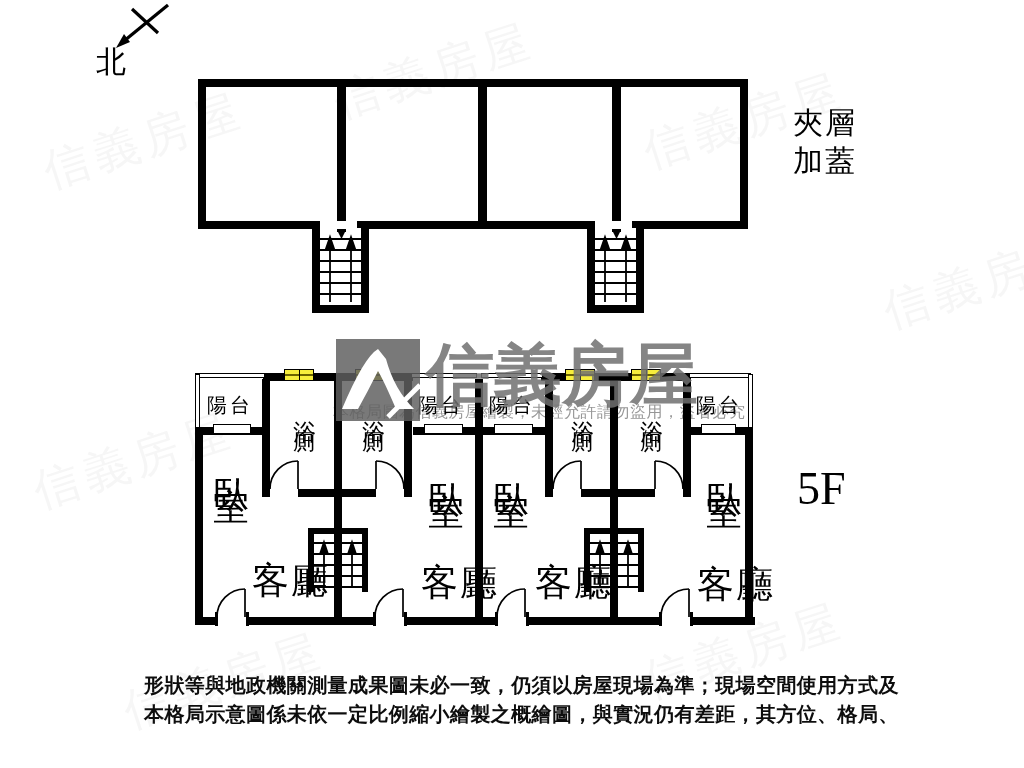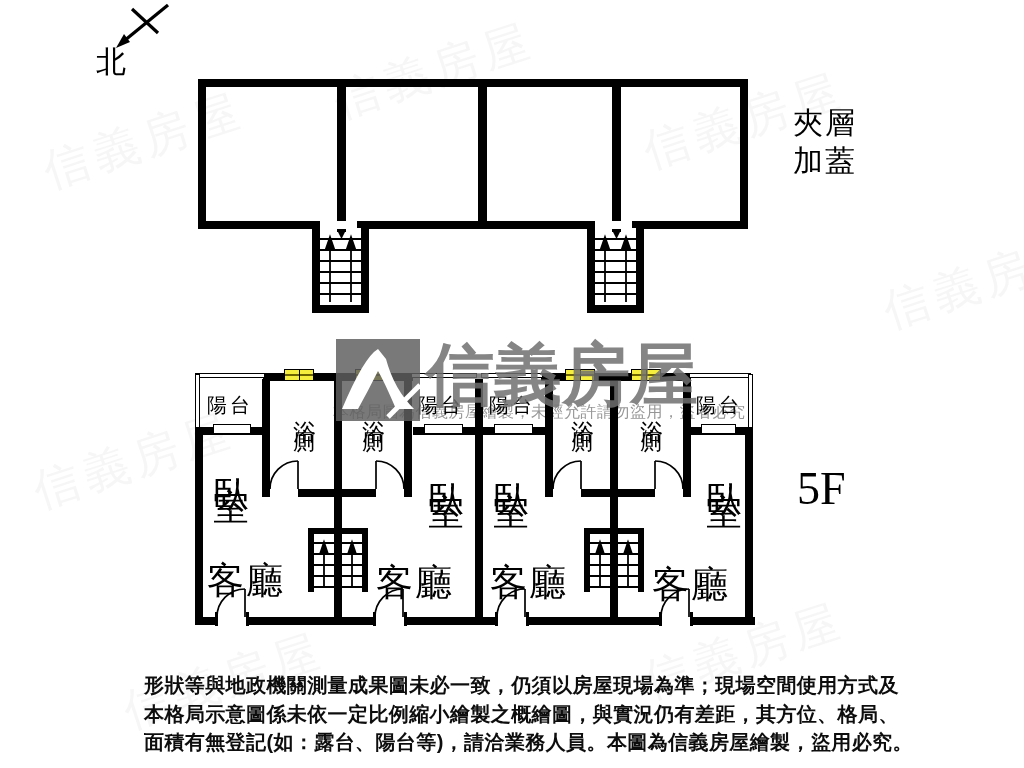--- a/index.html
+++ b/index.html
@@ -15,21 +15,21 @@
   .treads{position:absolute;background:repeating-linear-gradient(to bottom,#000 0 1.6px,transparent 1.6px 11px);}
   .win5f{position:absolute;background:#f6ee3c;border:1.6px solid #000;box-sizing:border-box;display:flex;}
   .win5f .pane{flex:1;position:relative;border-right:1.6px solid #000;background:linear-gradient(to bottom,transparent 0 42%,#6b6400 42% 58%,transparent 58%);}
   .win5f .pane:last-child{border-right:none;}
   .sillwin{position:absolute;background:#fff;border:1.4px solid #000;box-sizing:border-box;}
   .lbl{position:absolute;color:#000;white-space:nowrap;}
   .lbl-balcony{font-size:20px;letter-spacing:3px;}
   .lbl-vert{writing-mode:vertical-rl;text-orientation:upright;}
   .lbl-bath{font-size:23px;letter-spacing:7px;}
   .lbl-bed{font-size:36px;letter-spacing:8px;}
-  .lbl-liv{font-size:37px;letter-spacing:2px;}
+  .lbl-liv{font-size:37px;letter-spacing:2px;margin-left:45px;}
   .lbl-mezz{font-size:30px;line-height:38px;letter-spacing:2px;}
   .lbl-5f{font-size:46px;}
   .lbl-north{font-size:30px;}
   .wm-faint{position:absolute;font-size:46px;color:rgba(100,100,100,0.055);letter-spacing:6px;transform:rotate(-18deg);white-space:nowrap;}
   .wm-notice{position:absolute;font-size:16px;color:#979797;letter-spacing:0.5px;white-space:nowrap;z-index:3;}
   .plan{z-index:5;}
   .wm-top{z-index:9;}
   #wm-brand{position:absolute;left:426px;top:330px;font-size:68px;font-weight:600;color:rgba(112,112,112,0.85);letter-spacing:0px;white-space:nowrap;}
   #wm-logo{position:absolute;left:336px;top:339px;width:84px;height:82px;background:rgba(95,95,95,0.84);}
   #disclaimer{position:absolute;left:144px;top:671px;width:800px;
@@ -245,16 +245,15 @@
     <svg width="84" height="82" viewBox="0 0 84 82">
       <path d="M 6,70 Q 28,18 42,10 L 50,20 Q 58,50 78,70 L 60,70 Q 48,42 42,32 Q 32,52 22,70 Z" fill="#ffffff"></path>
       <line x1="52" y1="78" x2="84" y2="46" stroke="#ffffff" stroke-width="5"></line>
     </svg>
   </div>
   <div id="wm-brand" class="wm-top">信義房屋</div>
 
   <div id="disclaimer">
     <div>形狀等與地政機關測量成果圖未必一致，仍須以房屋現場為準；現場空間使用方式及</div>
     <div>本格局示意圖係未依一定比例縮小繪製之概繪圖，與實況仍有差距，其方位、格局、</div>
-    <div>面積有無登記(如：露台、陽台等)，請洽業務人員。本圖為信義房屋繪製，盜用必究。</div>
   </div>
 
 </div>
 
 </body></html>

